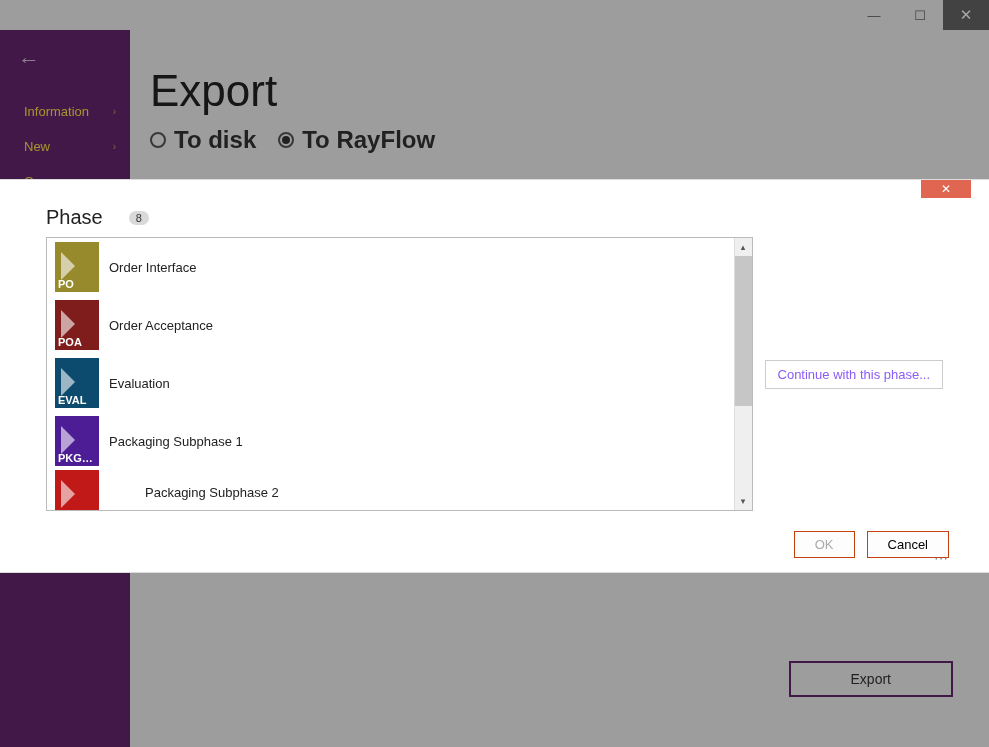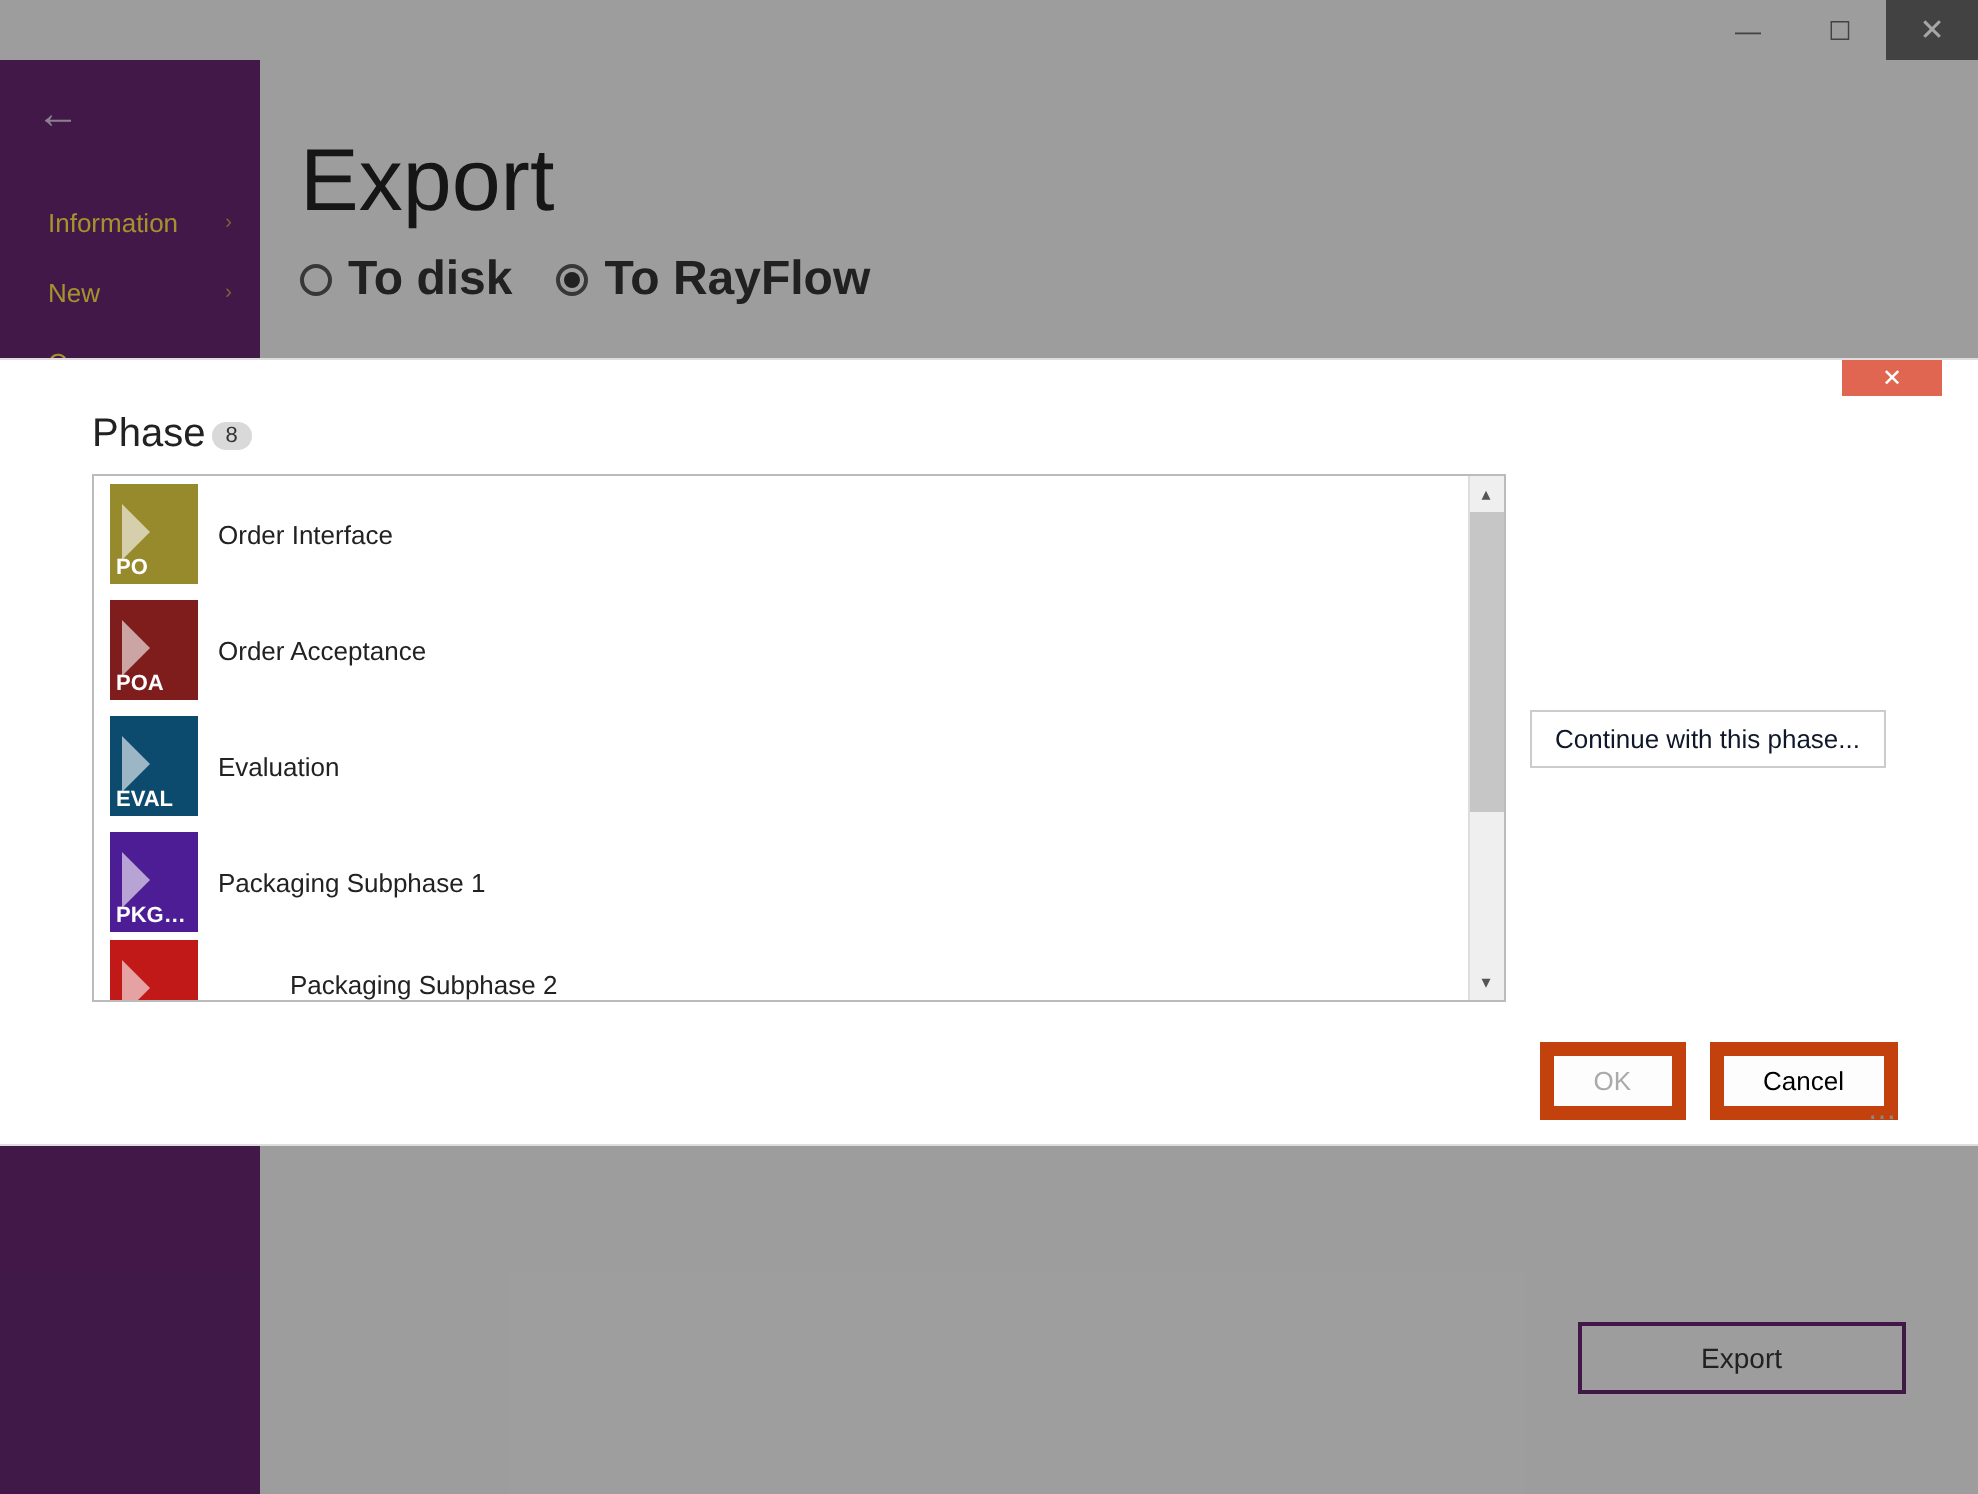--- a/index.html
+++ b/index.html
@@ -122,21 +122,21 @@
     color:#fff;
     display:flex; align-items:center; justify-content:center;
     font-size:12px;
   }
   .dialog-inner{
     padding: 26px 46px 12px 46px;
     flex:1;
     display:flex; flex-direction:column;
   }
   .phaseheader{
-    display:flex; align-items:center; gap:3px;
+    display:flex; align-items:center; gap:26px;
     font-size:20px; font-weight:300; color:#222;
     margin-bottom: 8px;
   }
   .countpill{
     background:#d9d9d9; color:#333;
     border-radius:10px;
     font-size:11px;
     padding:1px 7px;
   }
   .dialog-row{
@@ -200,33 +200,33 @@
   }
   .scroll .bottom{ margin-top:auto; }
   .scroll .thumb{
     flex: 0 0 150px;
     margin: 0;
     background:#c6c6c6;
   }
   .continuebtn{
     align-self:center;
     border:1px solid #ccc;
-    color:#0f172a;
+    color:#8b5cf6;
     background:#fff;
     padding:6px 12px;
     font-size:13px;
     white-space:nowrap;
   }
   .dialog-footer{
     display:flex; justify-content:flex-end; align-items:center;
     gap:12px;
     padding: 8px 40px 14px;
   }
   .dlgbtn{
-    border:7px solid #c2410c;
+    border:1px solid #c2410c;
     padding:5px 20px;
     font-size:13px;
     background:#fdfdfd;
   }
   .dlgbtn.disabled{ color:#aaa; }
   .dots{
     position:absolute;
     right:40px; bottom:6px;
     font-size:14px; color:#888; letter-spacing:1px;
   }

